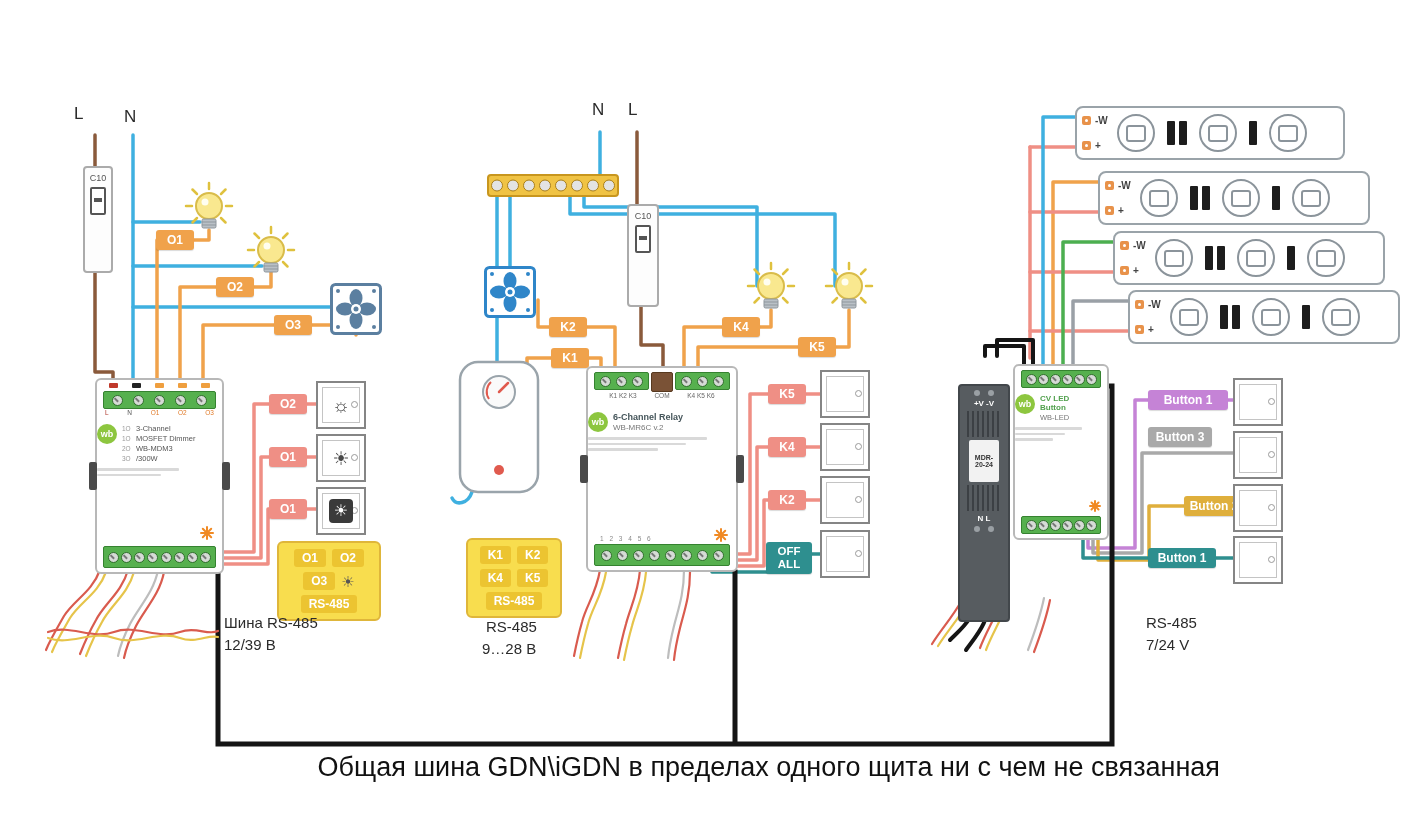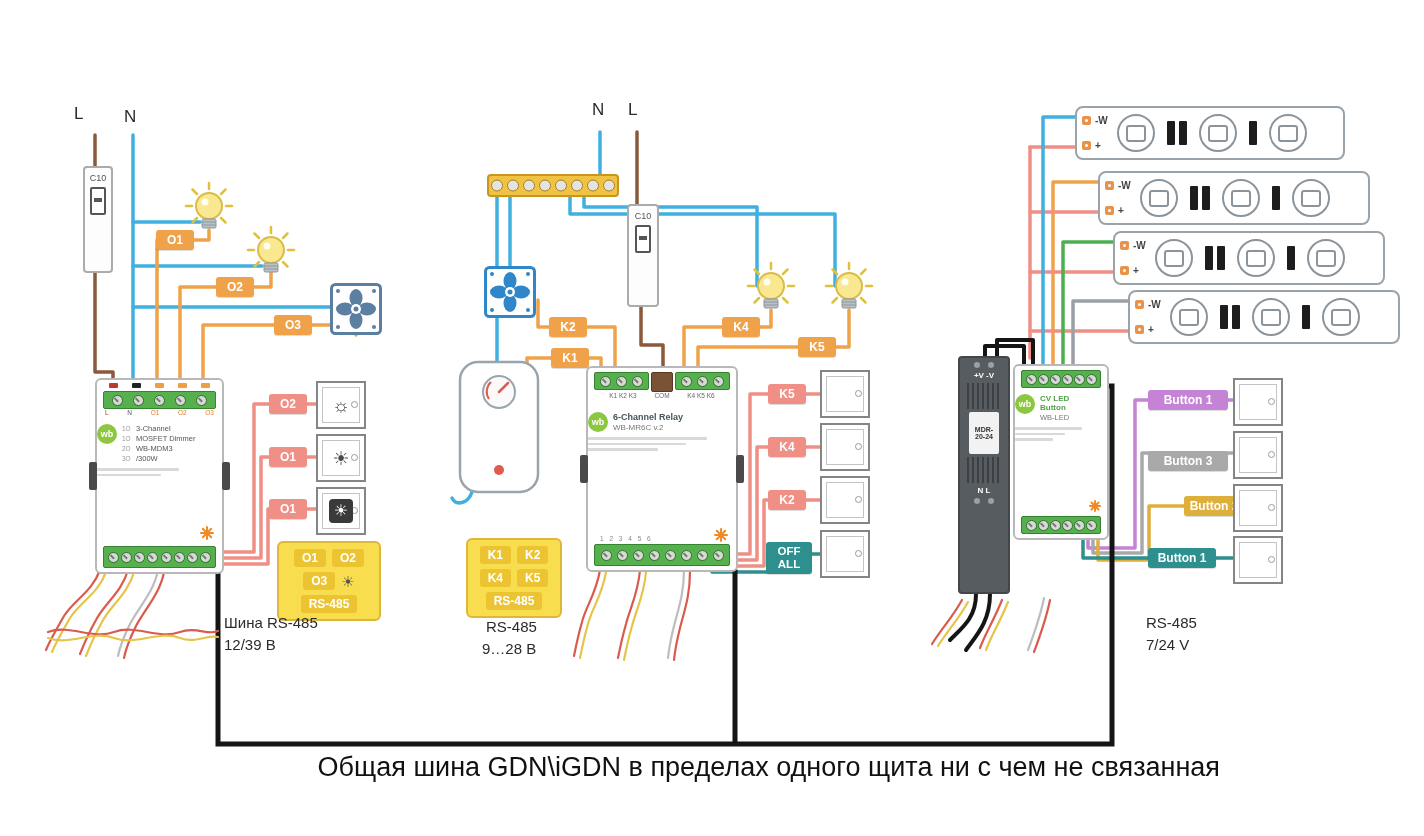--- a/index.html
+++ b/index.html
@@ -67,21 +67,21 @@
   .padrow{display:flex;align-items:center;gap:4px;}
   .pad{width:9px;height:9px;background:#e8924a;border-radius:2px;position:relative;}
   .pad:after{content:"";position:absolute;left:3px;top:3px;width:3px;height:3px;background:#fff;border-radius:50%;}
   .padlbl{font-size:10px;font-weight:bold;color:#444;}
   .led{width:34px;height:34px;border:2.5px solid #8b949b;border-radius:50%;display:flex;align-items:center;
        justify-content:center;flex:0 0 auto;}
   .led:after{content:"";width:16px;height:13px;border:2.5px solid #8b949b;border-radius:3px;}
   .res{display:flex;gap:4px;flex:0 0 auto;}
   .res i{width:8px;height:24px;background:#1d1d1d;border-radius:1px;}
   .psu{position:absolute;background:#575c60;border:2px solid #42474b;border-radius:4px;color:#fff;
-       display:flex;flex-direction:column;align-items:center;gap:3px;padding:4px 0;box-sizing:border-box;}
+       display:flex;flex-direction:column;align-items:center;gap:3px;padding:4px 0;box-sizing:border-box;margin-top:28px;}
   .psu .screws{display:flex;gap:8px;}
   .psu .screws i{width:6px;height:6px;border-radius:50%;background:#9aa0a4;display:block;}
   .psu .ptxt{font-size:8px;font-weight:bold;}
   .psu .vents{width:34px;height:26px;background:repeating-linear-gradient(90deg,#3c4044 0 2px,transparent 2px 5px);}
   .psu .sticker{background:#f2f2f2;color:#333;font-size:7px;font-weight:bold;border-radius:2px;padding:14px 2px;width:30px;
                 text-align:center;box-sizing:border-box;}
   .annotation{position:absolute;left:140px;top:752px;width:1080px;text-align:right;font-size:27px;color:#111;}
 </style>
 </head>
 <body>
@@ -615,21 +615,21 @@
     <i class="screw"></i>
         <i class="screw"></i>
         <i class="screw"></i>
         <i class="screw"></i>
         <i class="screw"></i>
         <i class="screw"></i>
   </div>
 </div>
 
 <span class="abs tag purple" style="left:1148px;top:390px;width:80px">Button 1</span>
-<span class="abs tag graytag" style="left:1148px;top:451px;width:80px">Button 3</span>
+<span class="abs tag graytag" style="left:1148px;top:427px;width:64px">Button 3</span>
 <span class="abs tag yellowtag" style="left:1184px;top:496px;width:60px">Button 2</span>
 <span class="abs tag teal" style="left:1148px;top:548px;width:68px">Button 1</span>
 
 <div class="switchbox" style="left:1233px;top:378px">
       <i class="inner"></i>
       <i class="dot"></i>
     </div>
 <div class="switchbox" style="left:1233px;top:431px">
       <i class="inner"></i>
       <i class="dot"></i>

